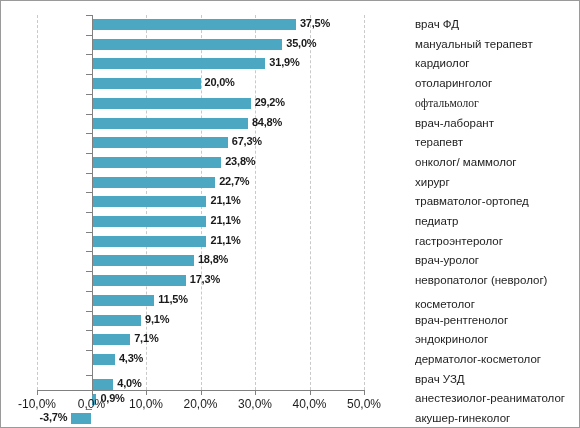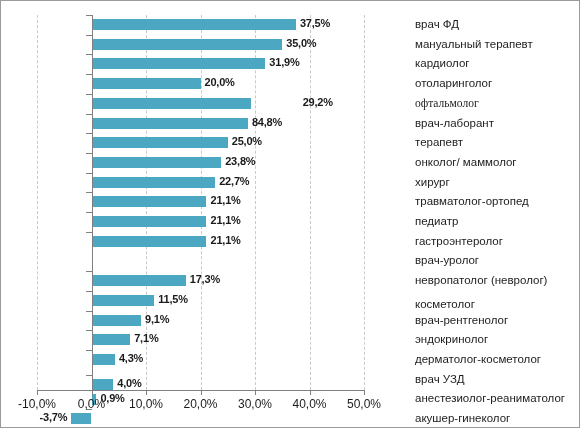--- a/index.html
+++ b/index.html
@@ -160,31 +160,31 @@
           <div class="dlabel" style="left: 232.355px;">31,9%</div>
         </div>
         <div class="row" style="top: 59.1px;">
           <div class="ytick" style="left: 48.5px;"></div>
           <div class="bar" style="left: 54.5px; width: 109px; background: rgb(76, 167, 195);"></div>
           <div class="dlabel" style="left: 167.5px;">20,0%</div>
         </div>
         <div class="row" style="top: 78.8px;">
           <div class="ytick" style="left: 48.5px;"></div>
           <div class="bar" style="left: 54.5px; width: 159.14px; background: rgb(76, 167, 195);"></div>
-          <div class="dlabel" style="left: 217.64px; margin-left: 48px;">29,2%</div>
+          <div class="dlabel" style="left: 217.64px;">29,2%</div>
         </div>
         <div class="row" style="top: 98.5px;">
           <div class="ytick" style="left: 48.5px;"></div>
           <div class="bar" style="left: 54.5px; width: 156.415px; background: rgb(76, 167, 195);"></div>
           <div class="dlabel" style="left: 214.915px;">84,8%</div>
         </div>
         <div class="row" style="top: 118.2px;">
           <div class="ytick" style="left: 48.5px;"></div>
           <div class="bar" style="left: 54.5px; width: 136.25px; background: rgb(76, 167, 195);"></div>
-          <div class="dlabel" style="left: 194.75px;">25,0%</div>
+          <div class="dlabel" style="left: 194.75px;">67,3%</div>
         </div>
         <div class="row" style="top: 137.9px;">
           <div class="ytick" style="left: 48.5px;"></div>
           <div class="bar" style="left: 54.5px; width: 129.71px; background: rgb(76, 167, 195);"></div>
           <div class="dlabel" style="left: 188.21px;">23,8%</div>
         </div>
         <div class="row" style="top: 157.6px;">
           <div class="ytick" style="left: 48.5px;"></div>
           <div class="bar" style="left: 54.5px; width: 123.715px; background: rgb(76, 167, 195);"></div>
           <div class="dlabel" style="left: 182.215px;">22,7%</div>
@@ -196,20 +196,25 @@
         </div>
         <div class="row" style="top: 197px;">
           <div class="ytick" style="left: 48.5px;"></div>
           <div class="bar" style="left: 54.5px; width: 114.995px; background: rgb(76, 167, 195);"></div>
           <div class="dlabel" style="left: 173.495px;">21,1%</div>
         </div>
         <div class="row" style="top: 216.7px;">
           <div class="ytick" style="left: 48.5px;"></div>
           <div class="bar" style="left: 54.5px; width: 114.995px; background: rgb(76, 167, 195);"></div>
           <div class="dlabel" style="left: 173.495px;">21,1%</div>
+        </div>
+        <div class="row" style="top: 236.4px;">
+          <div class="ytick" style="left: 48.5px;"></div>
+          <div class="bar" style="left: 54.5px; width: 102.46px; background: rgb(76, 167, 195);"></div>
+          <div class="dlabel" style="left: 160.96px;">18,8%</div>
         </div>
         <div class="row" style="top: 256.1px;">
           <div class="ytick" style="left: 48.5px;"></div>
           <div class="bar" style="left: 54.5px; width: 94.285px; background: rgb(76, 167, 195);"></div>
           <div class="dlabel" style="left: 152.785px;">17,3%</div>
         </div>
         <div class="row" style="top: 275.8px;">
           <div class="ytick" style="left: 48.5px;"></div>
           <div class="bar" style="left: 54.5px; width: 62.675px; background: rgb(76, 167, 195);"></div>
           <div class="dlabel" style="left: 121.175px;">11,5%</div>

